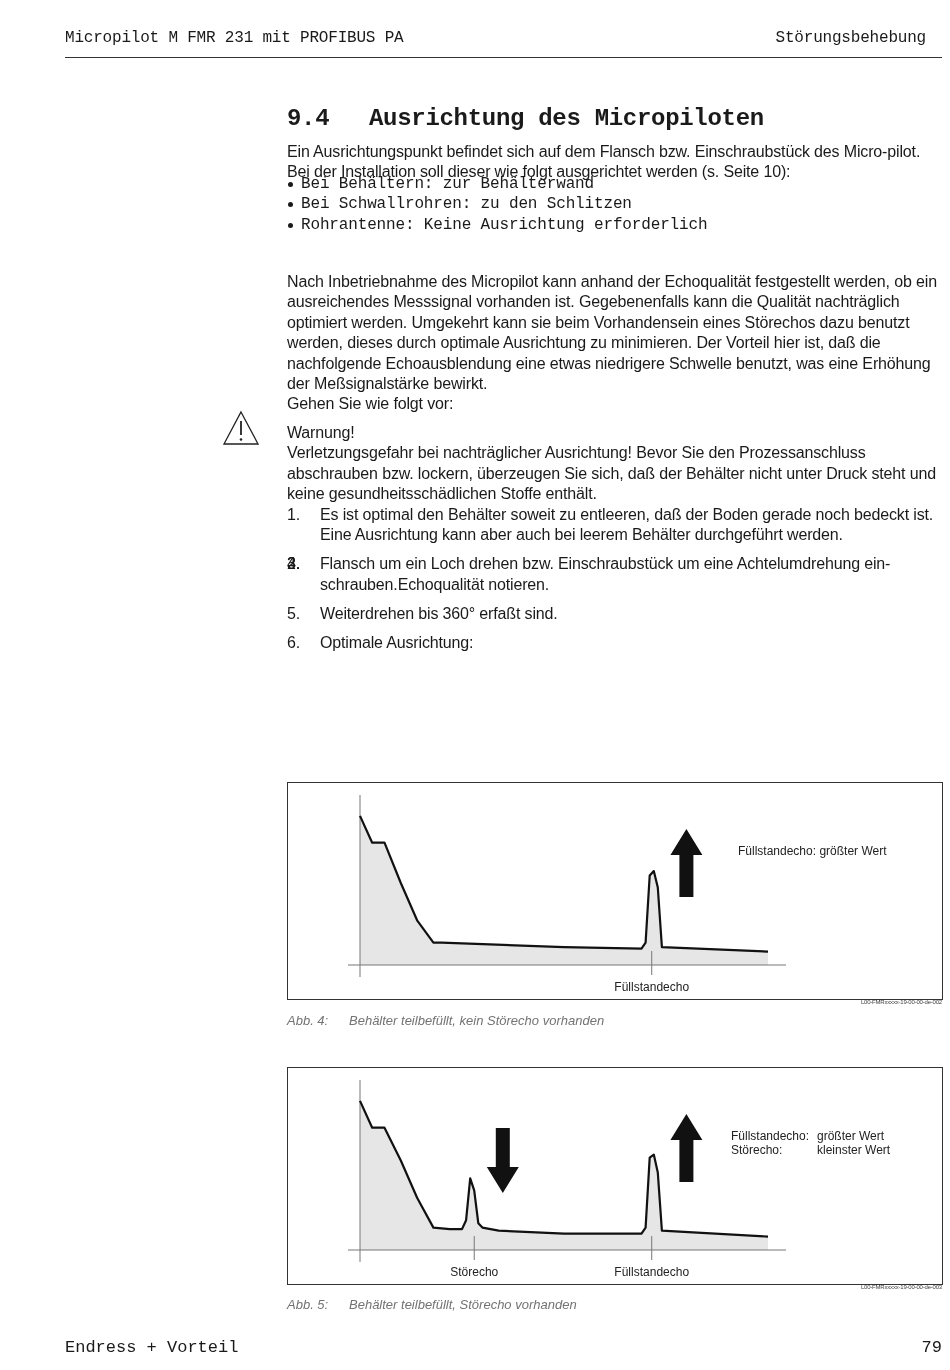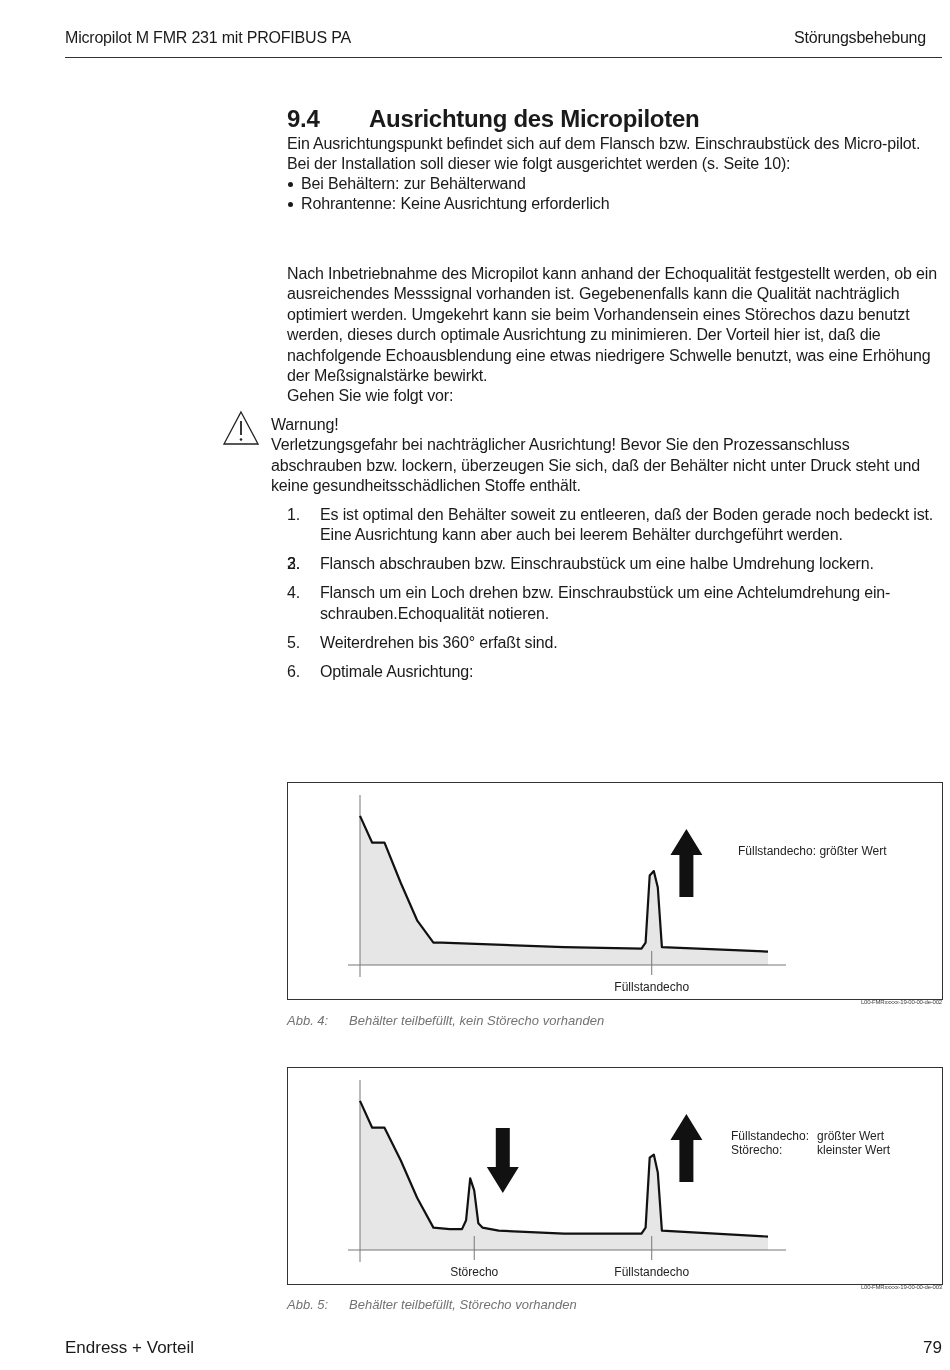--- a/index.html
+++ b/index.html
@@ -1,32 +1,32 @@
 <!DOCTYPE html>
 <html><head>
   <meta charset="utf-8">
   <style>
     html, body { margin:0; padding:0; background:#ffffff; }
     body { width:950px; height:1370px; position:relative; overflow:hidden; color:#1a1a1a;
            font-family:"Liberation Sans", sans-serif; }
     .abs { position:absolute; }
-    .serif { font-family:Liberation Sans, sans-serif; }
+    .serif { font-family:Liberation Mono, monospace; }
     #header-left { left:65px; top:29px; font-size:16px; letter-spacing:-0.2px; }
     #header-right { right:24px; top:29px; font-size:16px; letter-spacing:-0.2px; }
     #header-rule { left:65px; top:57px; width:877px; height:0; border-top:1.5px solid #333; }
     #section-title { left:287px; top:93px; font-size:24px; font-weight:bold; letter-spacing:-0.3px;margin-top:12px; }
     #section-title .num { display:inline-block; width:82px; }
-    .body-text { font-size:16px; line-height:20.4px; letter-spacing:-0.15px; }
+    .body-text { font-size:16px; line-height:20.4px; letter-spacing:-0.15px;margin-top:8px; }
     #intro { left:287px; top:134px; width:660px; }
     #bullets { left:287px; top:174px; width:660px; margin:0; padding:0; list-style:none; }
-    #bullets li { position:relative; padding-left:14px; }
+    #bullets li { position:relative; padding-left:14px;font-family:Liberation Mono, monospace; }
     #bullets li::before { content:""; position:absolute; left:1px; top:8px; width:5px; height:5px; border-radius:50%; background:#1a1a1a; }
     #para2 { left:287px; top:264px; width:660px; }
     #warning-icon { left:222px; top:410px; width:38px; height:36px; }
-    #warning { left:271px; top:415px; width:660px; }
+    #warning { left:287px; top:415px; width:660px; }
     #steps { left:287px; top:505px; width:660px; margin:0; padding:0; list-style:none; }
     #steps li { position:relative; padding-left:33px; margin-bottom:8.6px; }
     #steps li .n { position:absolute; left:0; top:0; }
     .figure-box { position:absolute; left:287px; width:654px; border:1.3px solid #333; background:#fff; }
     #fig1 { top:782px; height:216px; }
     #fig2 { top:1067px; height:216px; }
     .fig-code { position:absolute; right:8px; font-size:6px; color:#444; letter-spacing:-0.2px; }
     #fig1-code { top:999px; }
     #fig2-code { top:1284px; }
     .caption { position:absolute; left:287px; font-size:13px; font-style:italic; color:#737373; }
@@ -45,20 +45,21 @@
 <div id="header-rule" class="abs"></div>
 
 <div id="section-title" class="abs serif">
   <span class="num">9.4</span><span>Ausrichtung des Micropiloten</span>
 </div>
 
 <div id="intro" class="abs body-text">Ein Ausrichtungspunkt befindet sich auf dem Flansch bzw. Einschraubstück des Micro-pilot. Bei der Installation soll dieser wie folgt ausgerichtet werden (s. Seite 10):</div>
 
 <ul id="bullets" class="abs body-text">
   <li>Bei Behältern: zur Behälterwand</li>
+  <li>Bei Schwallrohren: zu den Schlitzen</li>
   <li>Rohrantenne: Keine Ausrichtung erforderlich</li>
 </ul>
 
 <div id="para2" class="abs body-text">
   <span>Nach Inbetriebnahme des Micropilot kann anhand der Echoqualität festgestellt werden, ob ein ausreichendes Messsignal vorhanden ist. Gegebenenfalls kann die Qualität nachträglich optimiert werden. Umgekehrt kann sie beim Vorhandensein eines Störechos dazu benutzt werden, dieses durch optimale Ausrichtung zu minimieren. Der Vorteil hier ist, daß die nachfolgende Echoausblendung eine etwas niedrigere Schwelle benutzt, was eine Erhöhung der Meßsignalstärke bewirkt.</span><br>
   <span>Gehen Sie wie folgt vor:</span>
 </div>
 
 <svg id="warning-icon" class="abs" viewBox="0 0 38 36">
   <polygon points="19,2 36,34 2,34" fill="none" stroke="#222" stroke-width="1.3"></polygon>
@@ -67,21 +68,21 @@
 </svg>
 
 <div id="warning" class="abs body-text">
   <div>Warnung!</div>
   <div>Verletzungsgefahr bei nachträglicher Ausrichtung! Bevor Sie den Prozessanschluss abschrauben bzw. lockern, überzeugen Sie sich, daß der Behälter nicht unter Druck steht und keine gesundheitsschädlichen Stoffe enthält.</div>
 </div>
 
 <ol id="steps" class="abs body-text">
   <li><span class="n">1.</span><span>Es ist optimal den Behälter soweit zu entleeren, daß der Boden gerade noch bedeckt ist. Eine Ausrichtung kann aber auch bei leerem Behälter durchgeführt werden.</span></li>
   <li><span class="n">2.</span></li>
-  <li><span class="n">3.</span><span>Flansch abschrauben bzw. Einschraubstück um eine halbe Umdrehung lockern.</span></li>
+  <li><span class="n">3.</span></li>
   <li><span class="n">4.</span><span>Flansch um ein Loch drehen bzw. Einschraubstück um eine Achtelumdrehung ein-schrauben.Echoqualität notieren.</span></li>
   <li><span class="n">5.</span><span>Weiterdrehen bis 360° erfaßt sind.</span></li>
   <li><span class="n">6.</span><span>Optimale Ausrichtung:</span></li>
 </ol>
 
 <div id="fig1" class="figure-box">
   <svg class="chart-svg" width="654" height="216">
       <path d="M72,182 L72.0,32.9 L84.2,59.7 L96.5,59.7 L112.8,100.0 L129.1,137.3 L145.4,159.6 L153.6,159.6 L276.0,164.1 L353.5,165.6 L357.6,159.6 L361.7,92.5 L365.8,88.1 L369.8,104.5 L373.9,164.1 L480.0,168.6 L480,182 Z" fill="#e6e6e6" stroke="none"></path>
       <line x1="72" y1="12" x2="72" y2="194" stroke="#777" stroke-width="1"></line>
       <line x1="60" y1="182" x2="498" y2="182" stroke="#777" stroke-width="1"></line>

